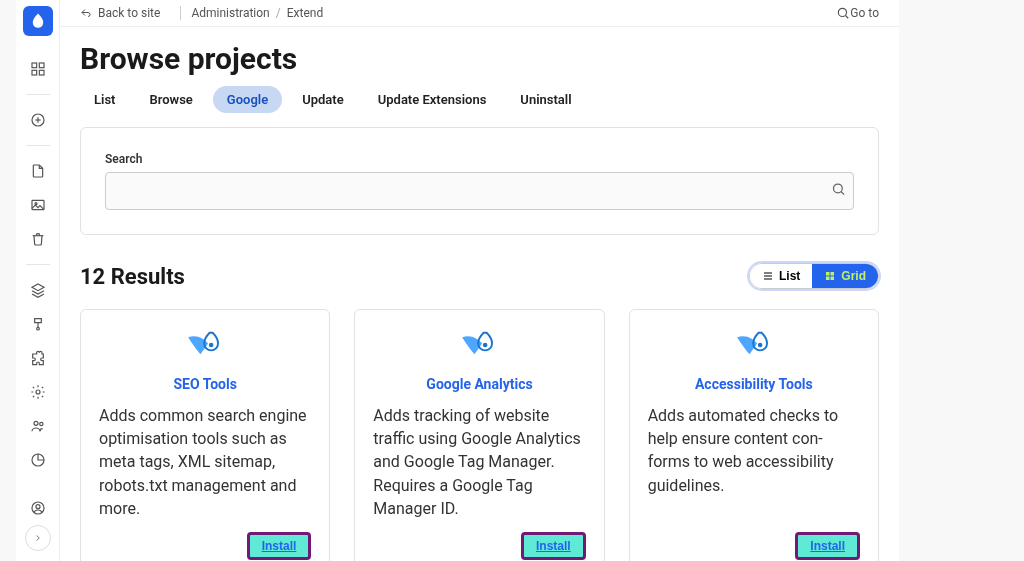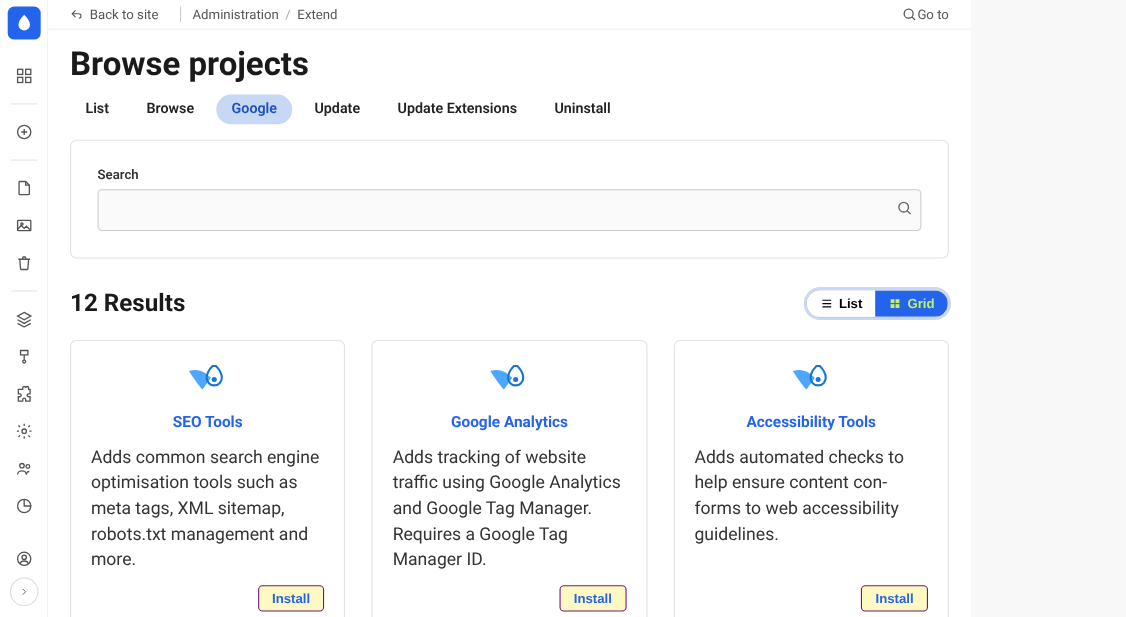--- a/index.html
+++ b/index.html
@@ -1,17 +1,17 @@
 <!DOCTYPE html>
 <html><head>
   <meta charset="utf-8">
   <style>
     * { margin: 0; padding: 0; box-sizing: border-box; }
     body { font-family: -apple-system, BlinkMacSystemFont, "Segoe UI", Roboto, sans-serif; background: #f8f8f8; color: #222; }
-    .app { display: flex; height: 561px; width: 883px; }
+    .app { display: flex; height: 561px; width: 883px; margin-left: 16px; }
     .sidebar { width: 44px; background: #fff; border-right: 1px solid #eee; display: flex; flex-direction: column; align-items: center; padding-top: 6px; }
     .logo { width: 30px; height: 30px; background: #2463eb; border-radius: 6px; display: flex; align-items: center; justify-content: center; margin-bottom: 16px; }
     .logo svg { width: 18px; height: 18px; fill: #fff; }
     .sidebar-group { display: flex; flex-direction: column; align-items: center; width: 100%; }
     .sidebar-icon { width: 40px; height: 34px; display: flex; align-items: center; justify-content: center; cursor: pointer; color: #555; }
     .sidebar-icon svg { width: 16px; height: 16px; stroke: currentColor; fill: none; stroke-width: 1.8; }
     .sidebar-divider { width: 24px; height: 1px; background: #e5e5e5; margin: 8px 0; }
     .sidebar-spacer { flex: 1; }
     .sidebar-collapse { width: 26px; height: 26px; border-radius: 50%; border: 1px solid #ddd; display: flex; align-items: center; justify-content: center; margin-bottom: 10px; cursor: pointer; color: #555; }
     .sidebar-collapse svg { width: 10px; height: 10px; stroke: currentColor; fill: none; stroke-width: 2; }
@@ -42,21 +42,21 @@
     .view-btn { padding: 5px 12px; display: flex; align-items: center; gap: 5px; font-size: 12px; font-weight: 600; cursor: pointer; background: #fff; border: none; }
     .view-btn.active { background: #2463eb; color: #bef264; }
     .view-btn svg { width: 12px; height: 12px; }
     .grid { display: grid; grid-template-columns: repeat(3, 1fr); gap: 24px; }
     .card { border: 1px solid #e2e2e2; border-radius: 6px; padding: 18px; display: flex; flex-direction: column; min-height: 210px; }
     .card-icon { align-self: center; margin-bottom: 10px; }
     .card-icon svg { width: 46px; height: 34px; }
     .card-title { color: #2463eb; font-size: 14px; font-weight: 700; text-align: center; margin-bottom: 12px; }
     .card-desc { font-size: 16px; color: #333; line-height: 1.45; flex: 1; }
     .card-actions { display: flex; justify-content: flex-end; margin-top: 12px; }
-    .install-btn { border: 1px solid #701a75; color: #2463eb; background: #fef9c3; border-radius: 4px; padding: 4px 12px; font-size: 12px; font-weight: 600; cursor: pointer; }
+    .install-btn { border: 3px solid #701a75; color: #2463eb; background: #5eead4; border-radius: 4px; padding: 4px 12px; font-size: 12px; font-weight: 600; cursor: pointer; text-decoration: underline; }
     .card-stub { border: 1px solid #e2e2e2; border-radius: 6px; height: 20px; }
   </style>
 </head>
 <body>
 
 <div class="app">
   <aside class="sidebar">
     <div class="logo">
       <svg viewBox="0 0 24 24">
           <path d="M12 2 C8 6 5 10 5 14 a7 7 0 0 0 14 0 c0-4-3-8-7-12Z"></path>

